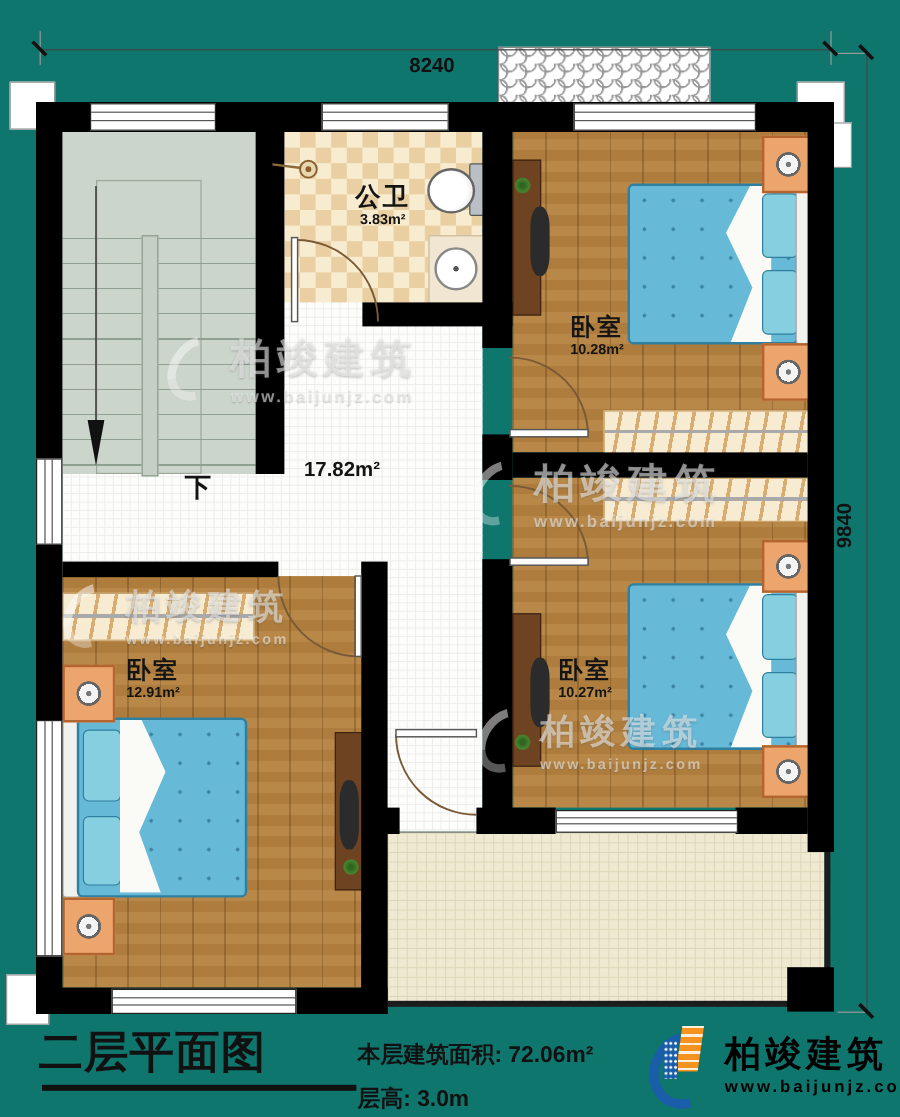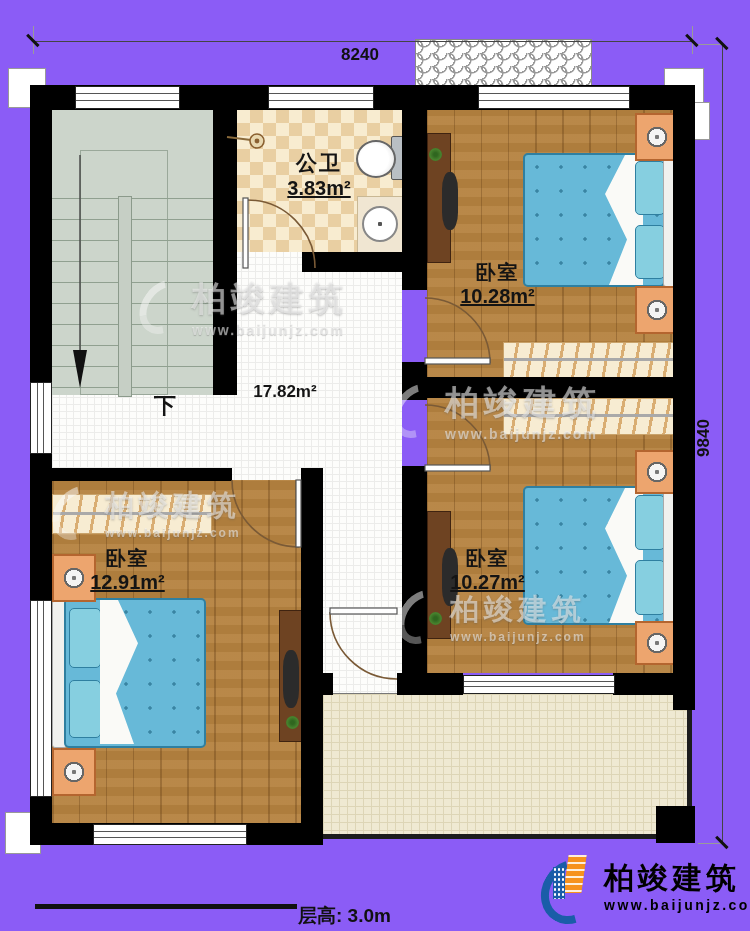--- a/index.html
+++ b/index.html
@@ -1,17 +1,17 @@
 <!DOCTYPE html>
 <html><head>
 <meta charset="utf-8">
 <style>
   html,body{margin:0;padding:0;background:#fff;}
   body{font-family:"Liberation Sans","DejaVu Sans",sans-serif;}
-  .stage{position:relative;width:750px;height:931px;background:#8b5cf6;overflow:hidden;}
+  .stage{position:relative;width:750px;height:931px;background:#0f766e;overflow:hidden;}
   
   .wall{position:absolute;background:#000;z-index:20;}
   .win-h{position:absolute;background:#fff;border:1.5px solid #222;z-index:25;
     background-image:linear-gradient(#555,#555),linear-gradient(#555,#555);
     background-size:100% 1px;background-position:0 32%,0 64%;background-repeat:no-repeat;}
   .win-v{position:absolute;background:#fff;border:1.5px solid #222;z-index:25;
     background-image:linear-gradient(90deg,#555,#555),linear-gradient(90deg,#555,#555);
     background-size:1px 100%;background-position:32% 0,64% 0;background-repeat:no-repeat;}
   .cmark{position:absolute;background:#fff;border:1.5px solid #999;z-index:1;}
   
@@ -53,22 +53,22 @@
   .toilet-bowl{position:absolute;z-index:10;background:radial-gradient(circle at 45% 50%,#fff 55%,#d8d8d8);border:2px solid #666;border-radius:50%;}
   .sink-counter{position:absolute;z-index:9;background:#f0e6d2;border:1px solid #c9b894;}
   .sink-bowl{position:absolute;z-index:10;background:radial-gradient(circle,#555 0 2px,#fff 2.5px 70%,#cfcfcf);border:2px solid #888;border-radius:50%;}
   
   .roof{position:absolute;z-index:2;background:#fff;border:1px solid #888;
     background-image:radial-gradient(circle at 8px 0px,transparent 6px,#999 6px 7px,transparent 8px),
       radial-gradient(circle at 0px 7px,transparent 6px,#999 6px 7px,transparent 8px);
     background-size:16px 13px;}
   
   .rlabel{position:absolute;text-align:center;font-weight:bold;color:#141414;z-index:40;line-height:1.15;}
-  .rlabel .nm{display:block;font-size:20px;letter-spacing:2px;font-family:Liberation Mono, monospace;}
-  .rlabel .ar{display:block;font-size:20px;text-decoration:underline;}
+  .rlabel .nm{display:block;font-size:20px;letter-spacing:2px;}
+  .rlabel .ar{display:block;font-size:12px;}
   .hall-label{font-size:17px;}
   .down-label{font-size:22px;}
   
   .dimline{position:absolute;background:#444;z-index:45;}
   .dimext{position:absolute;background:#9a9a9a;z-index:44;}
   .tick{position:absolute;width:16px;height:2.5px;background:#111;transform:rotate(45deg);z-index:46;}
   .dimtext{position:absolute;font-size:17px;font-weight:bold;color:#111;z-index:46;text-align:center;}
   
   .wm{position:absolute;z-index:60;display:flex;gap:6px;align-items:center;font-weight:bold;
     color:rgba(244,244,244,.55);pointer-events:none;}
@@ -274,22 +274,27 @@
   </div>
   <div class="wm small" style="left:400px;top:588px;">
     <div class="wm-glyph"></div>
     <div>
       <div class="t1">柏竣建筑</div>
       <div class="t2">www.baijunjz.com</div>
     </div>
   </div>
 
   <div class="ftitle">
+    <span class="big">二层平面图</span>
   </div>
   <div class="underline"></div>
+  <div class="fmeta" style="left:298px;top:866px;">
+    <span>本层建筑面积:</span>
+    <span>72.06m²</span>
+  </div>
   <div class="fmeta" style="left:298px;top:903px;text-align:center;">
     <span>层高:</span>
     <span>3.0m</span>
   </div>
   <div class="logo">
     <div class="cres"></div>
     <div class="tw-o"></div>
     <div class="tw-b"></div>
   </div>
   <div class="brand-name">柏竣建筑</div>

